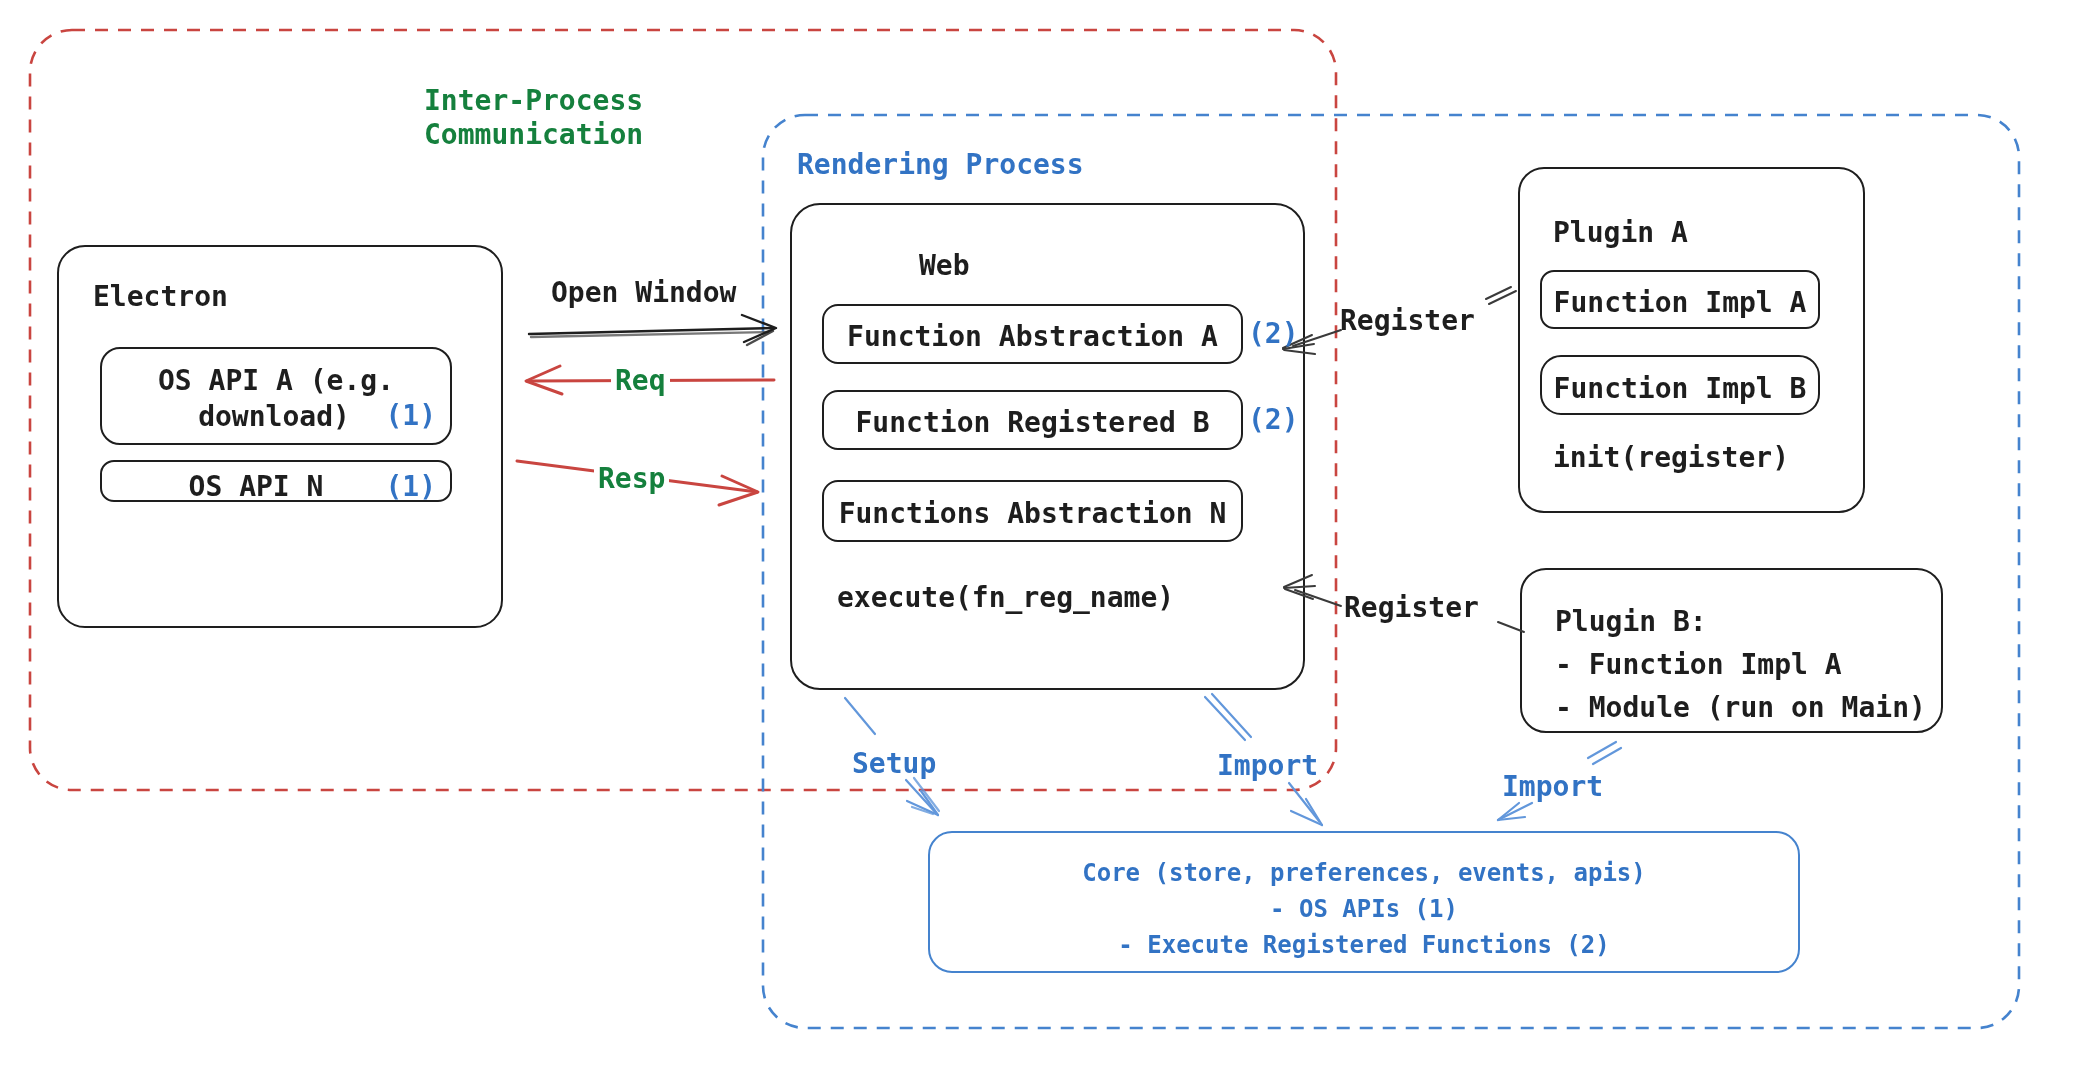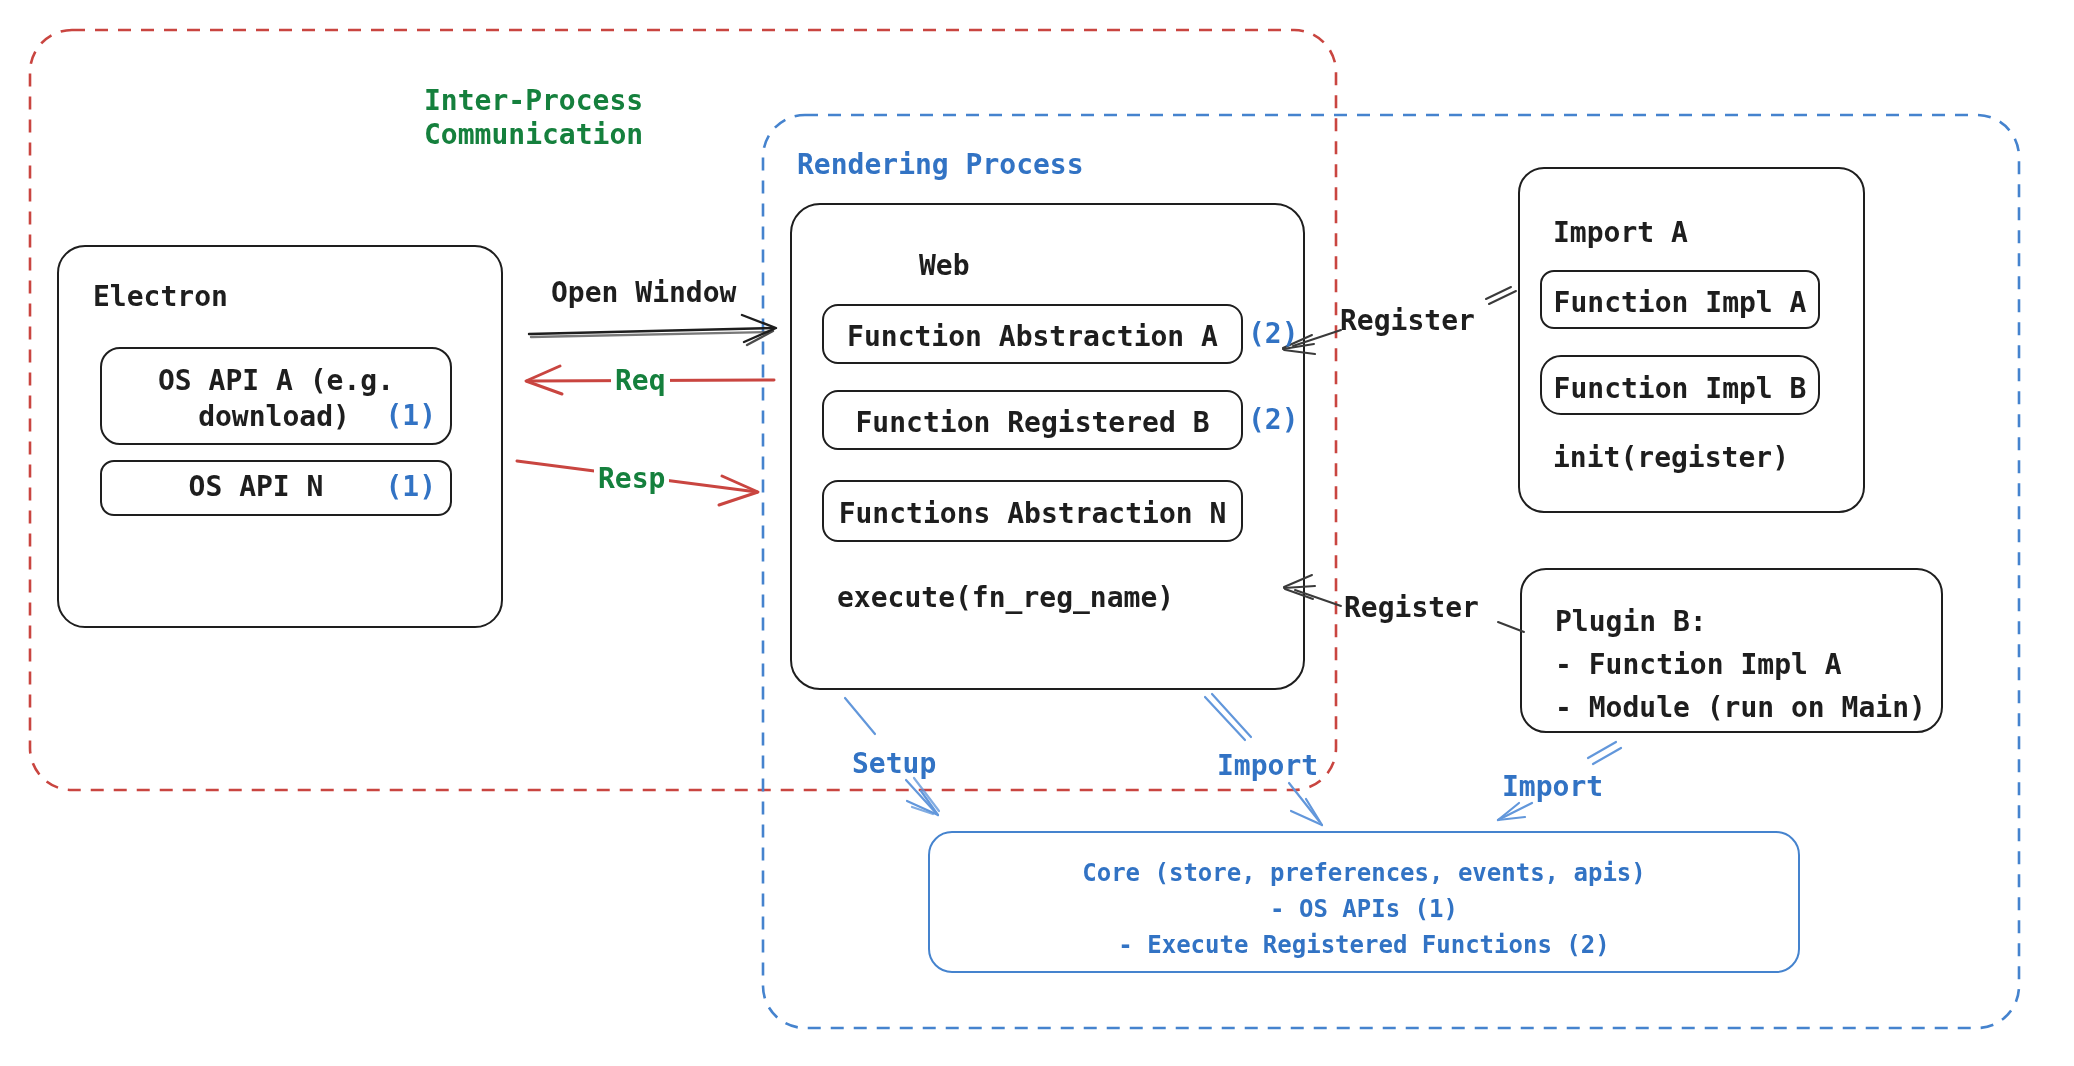--- a/index.html
+++ b/index.html
@@ -38,21 +38,21 @@
   </div>
   <div class="label blue-t" style="left:797px;top:148px;">Rendering Process</div>
 
   <div class="box" style="left:57px;top:245px;width:446px;height:383px;border-radius:28px;">
     <div class="title" style="left:34px;top:33px;">Electron</div>
     <div class="inner" style="left:41px;top:100px;width:352px;height:98px;border-radius:20px;">
       <div class="abs" style="left:0;right:0;top:15px;">OS API A (e.g.</div>
       <div class="abs" style="left:0;right:40px;top:51px;padding-left:36px;">download)</div>
       <div class="badge" style="right:14px;top:50px;">(1)</div>
     </div>
-    <div class="inner" style="left:41px;top:213px;width:352px;height:56px;border-radius:14px;">
+    <div class="inner" style="left:41px;top:213px;width:352px;height:42px;border-radius:14px;">
       <div class="abs" style="left:0;right:40px;top:8px;">OS API N</div>
       <div class="badge" style="right:14px;top:8px;">(1)</div>
     </div>
   </div>
 
   <div class="box" style="left:790px;top:203px;width:515px;height:487px;border-radius:30px;">
     <div class="title" style="left:127px;top:44px;">Web</div>
     <div class="inner" style="left:30px;top:99px;width:421px;height:60px;">
       <div class="abs" style="left:0;right:0;top:14px;">Function Abstraction A</div>
     </div>
@@ -61,21 +61,21 @@
     </div>
     <div class="inner" style="left:30px;top:275px;width:421px;height:62px;">
       <div class="abs" style="left:0;right:0;top:15px;">Functions Abstraction N</div>
     </div>
     <div class="title" style="left:45px;top:376px;">execute(fn_reg_name)</div>
   </div>
   <div class="badge" style="left:1248px;top:317px;z-index:6;">(2)</div>
   <div class="badge" style="left:1248px;top:403px;z-index:6;">(2)</div>
 
   <div class="box" style="left:1518px;top:167px;width:347px;height:346px;border-radius:26px;">
-    <div class="title" style="left:33px;top:47px;">Import A</div>
+    <div class="title" style="left:33px;top:47px;">Plugin A</div>
     <div class="inner" style="left:20px;top:101px;width:280px;height:59px;border-radius:14px;">
       <div class="abs" style="left:0;right:0;top:14px;">Function Impl A</div>
     </div>
     <div class="inner" style="left:20px;top:186px;width:280px;height:60px;border-radius:21px;">
       <div class="abs" style="left:0;right:0;top:15px;">Function Impl B</div>
     </div>
     <div class="title" style="left:33px;top:272px;">init(register)</div>
   </div>
 
   <div class="box" style="left:1520px;top:568px;width:423px;height:165px;border-radius:26px;">

